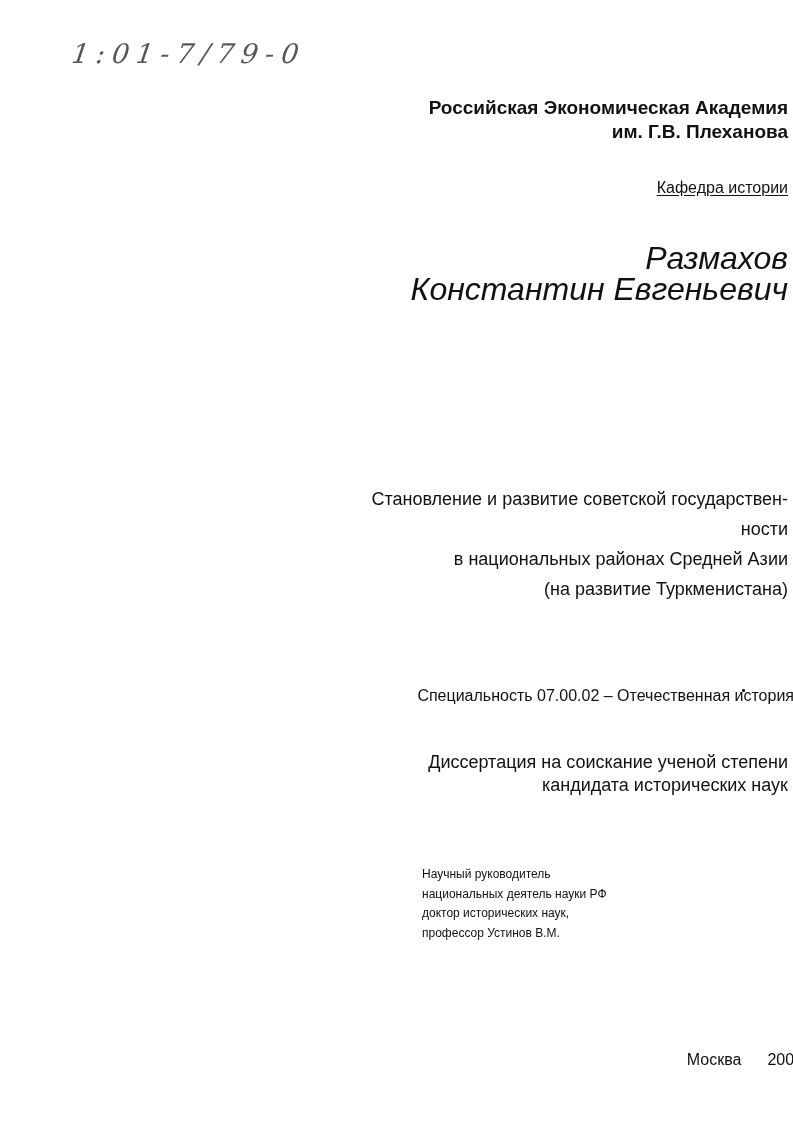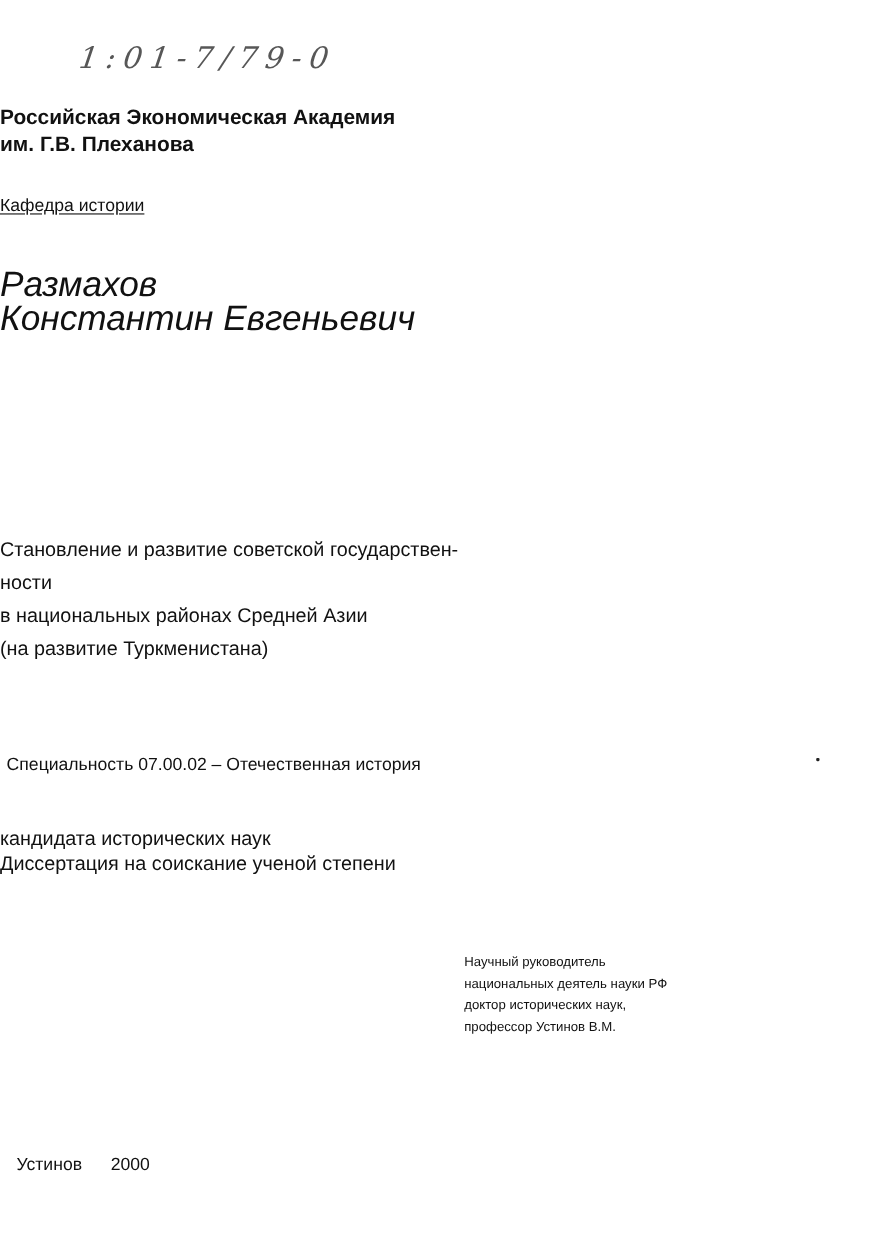--- a/index.html
+++ b/index.html
@@ -12,21 +12,21 @@
       height: 1122px;
       position: relative;
       overflow: hidden;
       font-family: "Liberation Sans", sans-serif;
       color: #111111;
     }
     .abs {
       position: absolute;
       left: 0;
       width: 788px;
-      text-align: left;
+      text-align: right;
       white-space: nowrap;
     }
     .catalog-number {
       position: absolute;
       left: 72px;
       top: 38px;
       font-family: "DejaVu Serif", serif;
       font-style: italic;
       font-size: 27px;
       letter-spacing: 7px;
@@ -128,28 +128,28 @@
     <span class="line">ности</span>
     <span class="line">в национальных районах Средней Азии</span>
     <span class="line">(на развитие Туркменистана)</span>
   </div>
 
   <div class="abs specialty">Специальность 07.00.02 – Отечественная история</div>
 
   <div class="speck"></div>
 
   <div class="abs degree">
+    <span class="line">Диссертация на соискание ученой степени</span>
     <span class="line">кандидата исторических наук</span>
-    <span class="line">Диссертация на соискание ученой степени</span>
   </div>
 
   <div class="advisor">
     <span class="line">Научный руководитель</span>
     <span class="line">национальных деятель науки РФ</span>
     <span class="line">доктор исторических наук,</span>
     <span class="line">профессор Устинов В.М.</span>
   </div>
 
   <div class="abs city-year">
-    <span>Устинов</span><span class="year">2000</span>
+    <span>Москва</span><span class="year">2000</span>
   </div>
 
 </div>
 
 </body></html>

